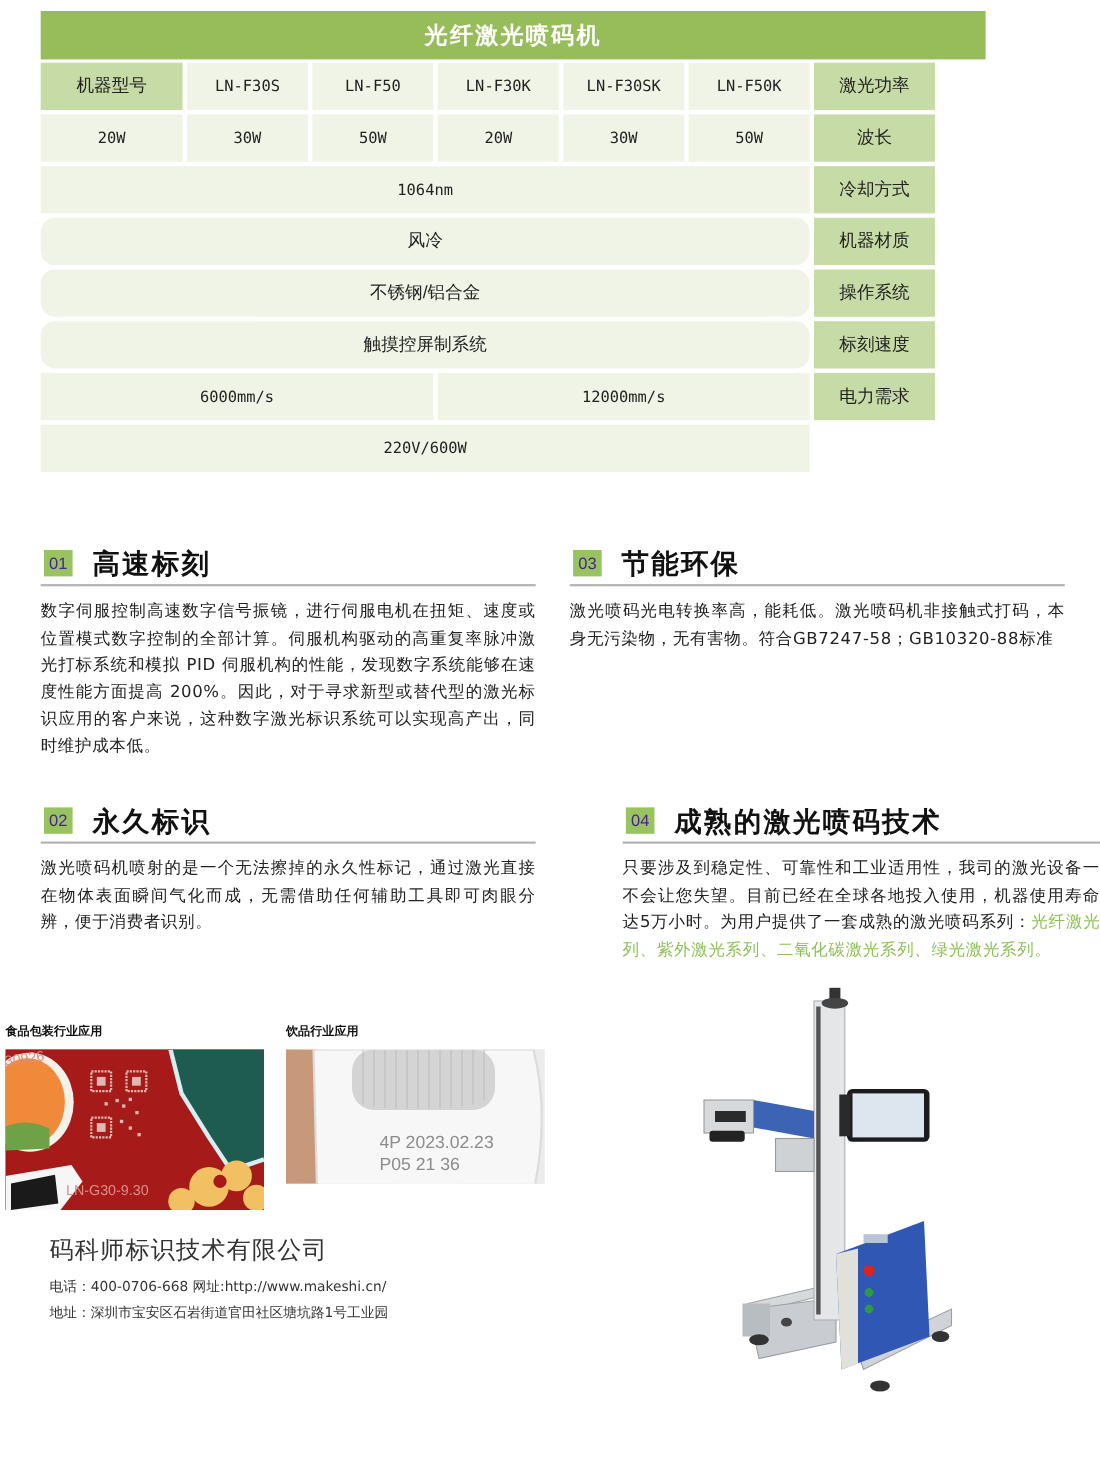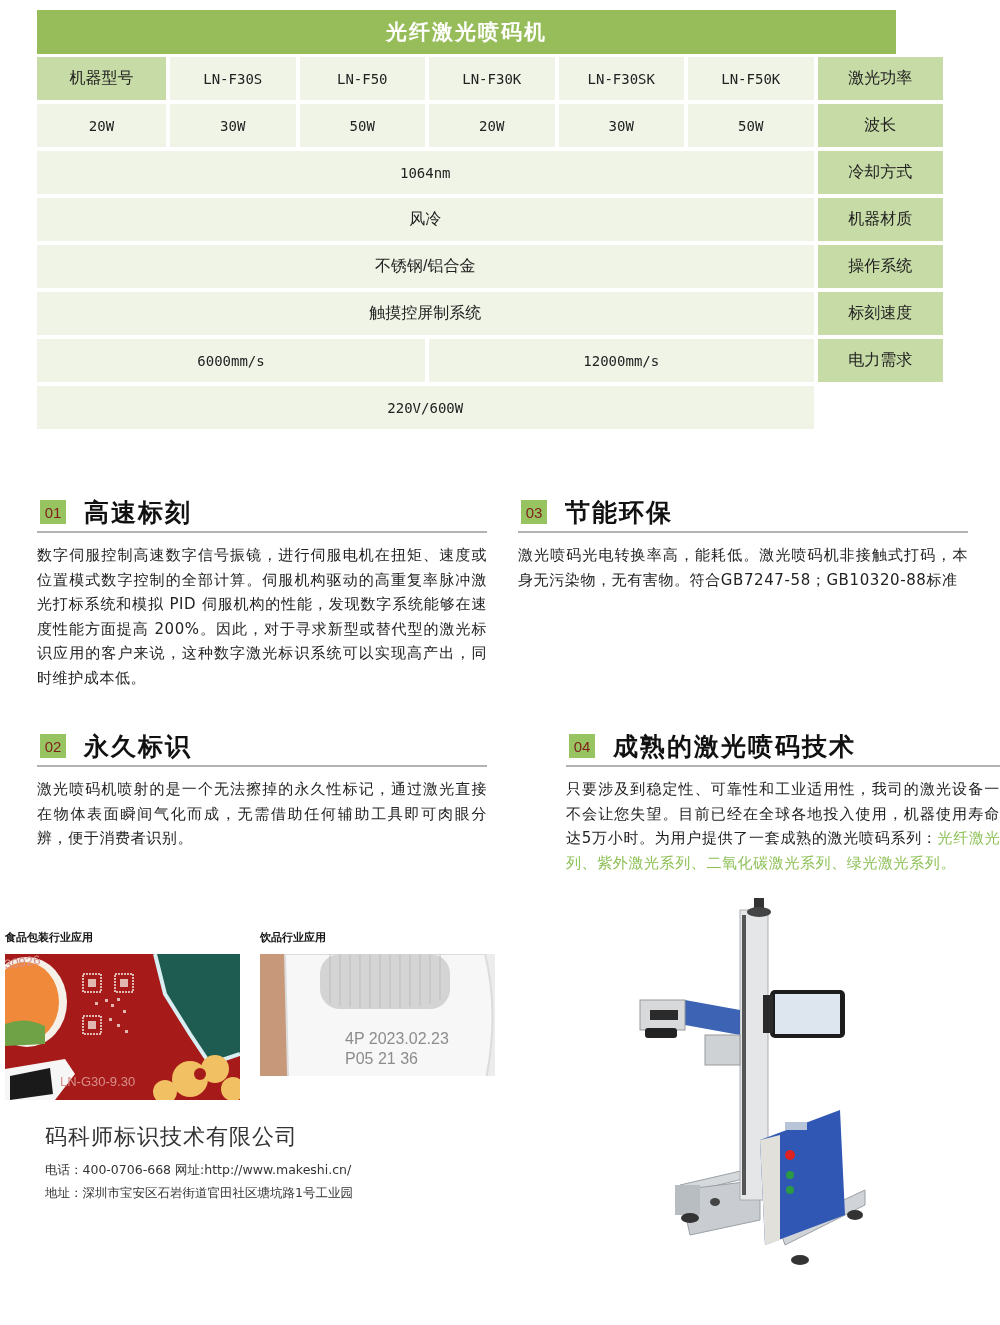--- a/index.html
+++ b/index.html
@@ -6,42 +6,42 @@
   html, body { width: 1000px; height: 1325px; background: #ffffff; overflow: hidden; }
   body { position: relative; font-family: "DejaVu Sans", "Liberation Sans", sans-serif; color: #222; }
 
   
   .spec-title {
     position: absolute; left: 37px; top: 10px; width: 859px; height: 44px;
     background: #97bd5b; color: #fff; font-weight: bold; font-size: 21px;
     display: flex; align-items: center; justify-content: center; letter-spacing: 2px;
   }
   .spec-table {
-    position: absolute; left: 37px; top: 57px; width: 906px;
+    position: absolute; left: 37px; top: 57px; width: 813px;
     display: grid;
     grid-template-columns: 129px repeat(6, 1fr);
     grid-auto-rows: 43px;
     column-gap: 4px; row-gap: 4px;
   }
   .cell {
     background: #f0f4e6; display: flex; align-items: center; justify-content: center;
     font-family: "DejaVu Sans Mono", "Liberation Mono", monospace; font-size: 14px; color: #222;
   }
   .cell.label {
     background: #c7dba6; font-family: "DejaVu Sans", sans-serif; font-size: 16px; color: #222;
   }
-  .cell.zh { font-family: Liberation Sans, sans-serif; font-size: 16px; }
+  .cell.zh { font-family: Liberation Sans, sans-serif; font-size: 16px; border-radius: 13px; }
   .span6 { grid-column: span 6; }
   .span3 { grid-column: span 3; }
 
   
   .feature { position: absolute; width: 450px; }
   .feature .head { display: flex; align-items: center; height: 38px; border-bottom: 2px solid #b3b3b3; padding-bottom: 2px; }
   .feature .num {
-    width: 26px; height: 24px; background: #97c461; color: #7f1d1d; font-size: 15px;
+    width: 26px; height: 24px; background: #97c461; color: #4c1d95; font-size: 15px;
     font-family: "Liberation Sans", sans-serif; display: flex; align-items: center; justify-content: center;
     margin-right: 18px; margin-left: 3px;
   }
   .feature .title { font-size: 25px; font-weight: bold; color: #111; letter-spacing: 2px; }
   .feature .body { margin-top: 10px; font-size: 15px; line-height: 24.5px; color: #222; text-align: justify; letter-spacing: 0.6px; }
   .feature .green { color: #8dc056; }
 
   
   .app { position: absolute; }
   .app .cap { font-size: 11px; font-weight: bold; color: #111; margin-bottom: 9px; }

